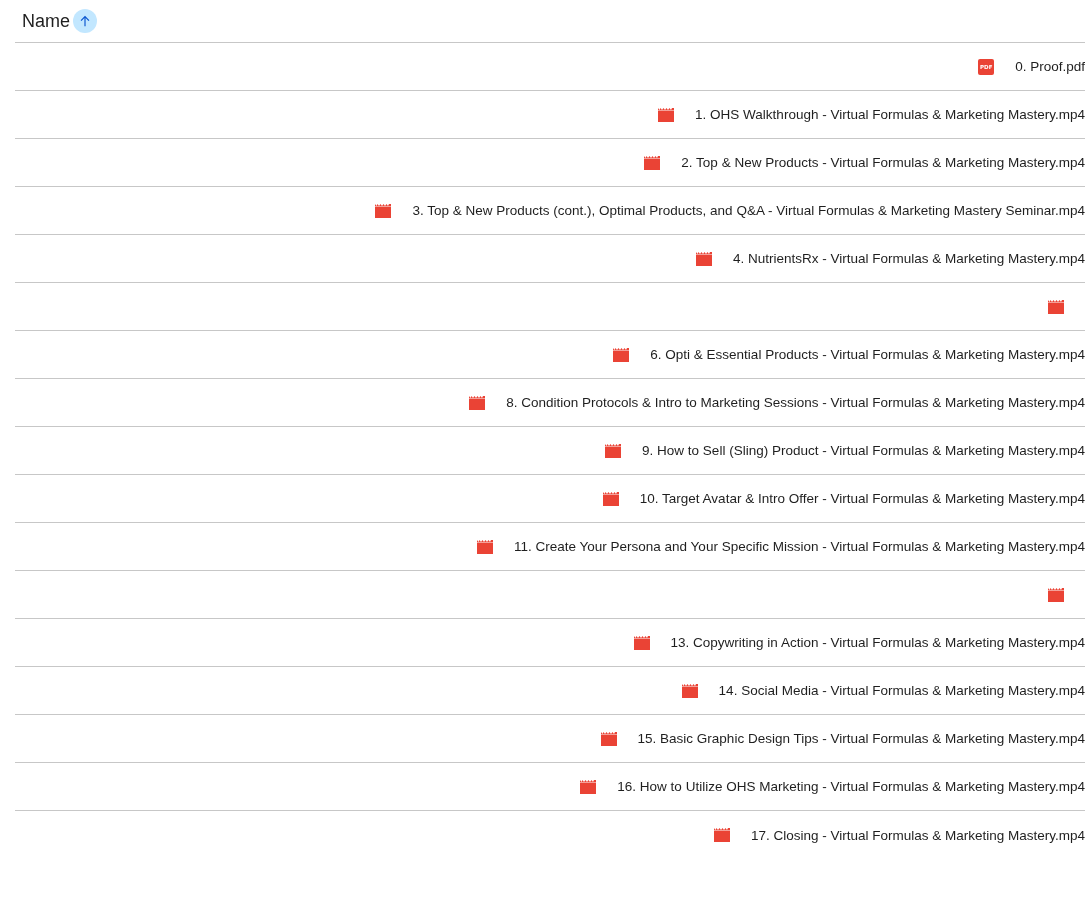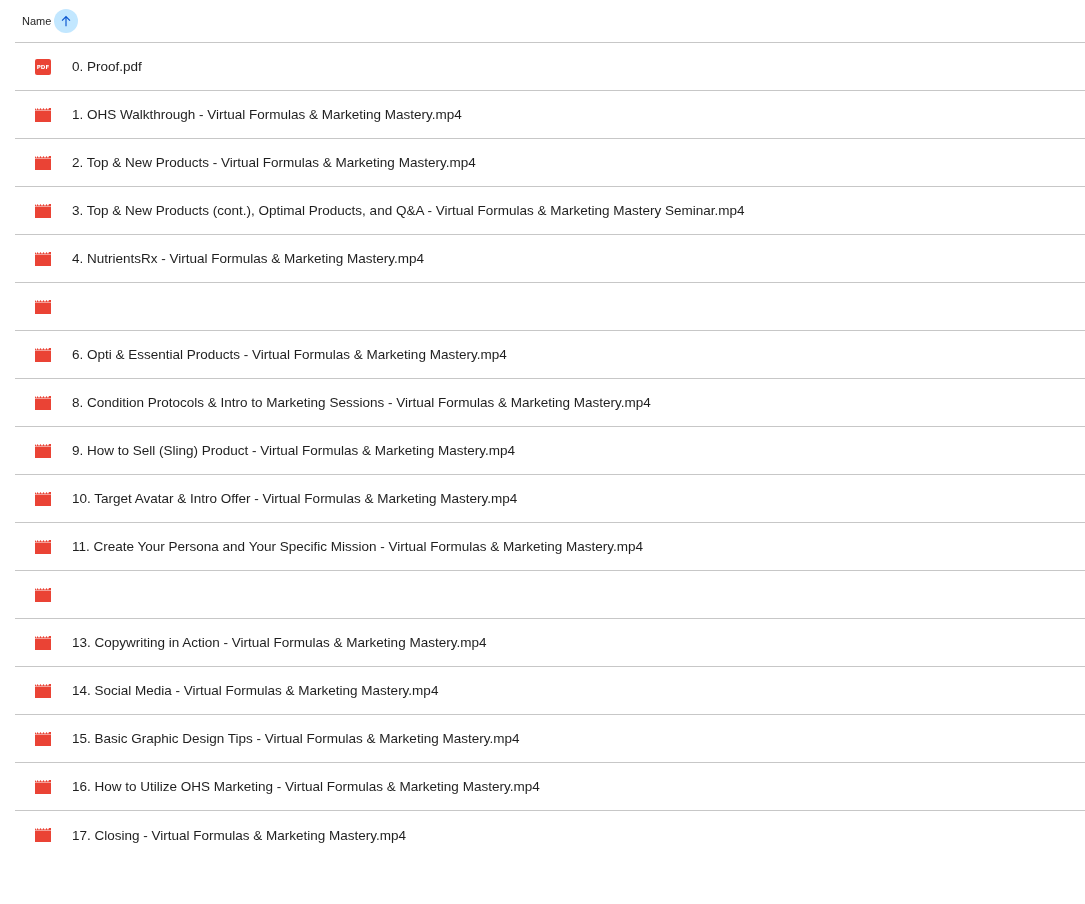--- a/index.html
+++ b/index.html
@@ -23,21 +23,21 @@
       padding-left: 22px;
       box-sizing: border-box;
       border-bottom: 1px solid #c7c7c7;
       margin-left: 15px;
       padding-left: 7px;
       margin-top: -4px;
       height: 47px;
       padding-top: 4px;
     }
     .header-label {
-      font-size: 11px;
+      font-size: 18px;
       color: #1f1f1f;
       cursor: pointer;
     }
     .sort-btn {
       width: 24px;
       height: 24px;
       border-radius: 50%;
       background: #c2e7ff;
       display: inline-flex;
       align-items: center;
@@ -47,20 +47,21 @@
     }
     .sort-btn svg { display: block; }
     .row {
       height: 48px;
       display: flex;
       align-items: center;
       margin-left: 15px;
       border-bottom: 1px solid #c7c7c7;
       box-sizing: border-box;
       cursor: pointer;
+      justify-content: flex-end;
     }
     .row:last-child { border-bottom: none; }
     .icon-cell {
       width: 57px;
       display: flex;
       align-items: center;
       justify-content: flex-start;
       padding-left: 20px;
       box-sizing: border-box;
     }

